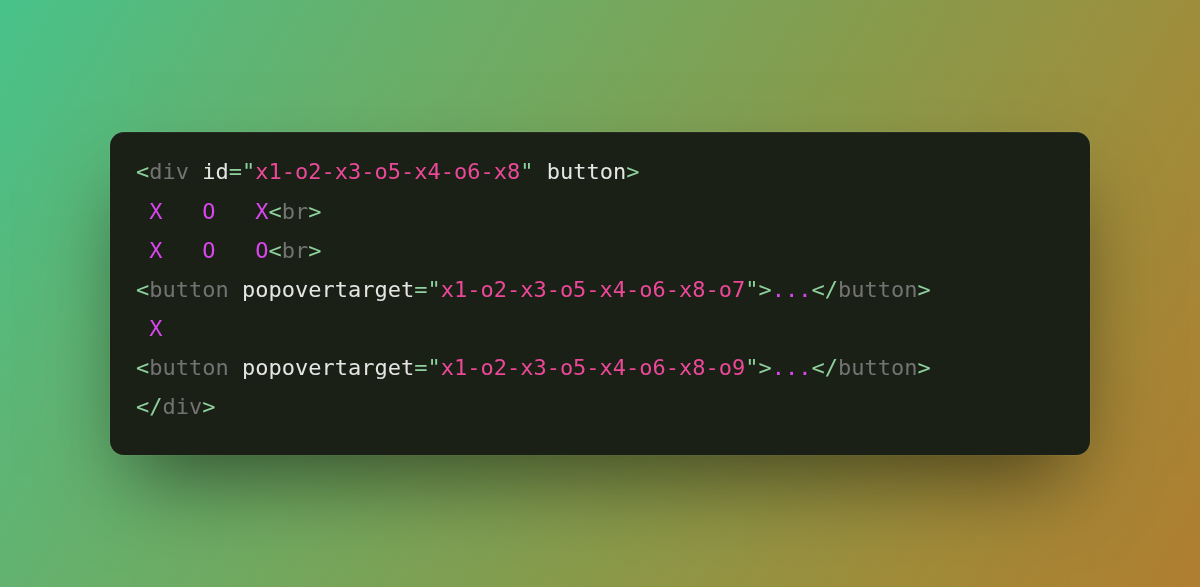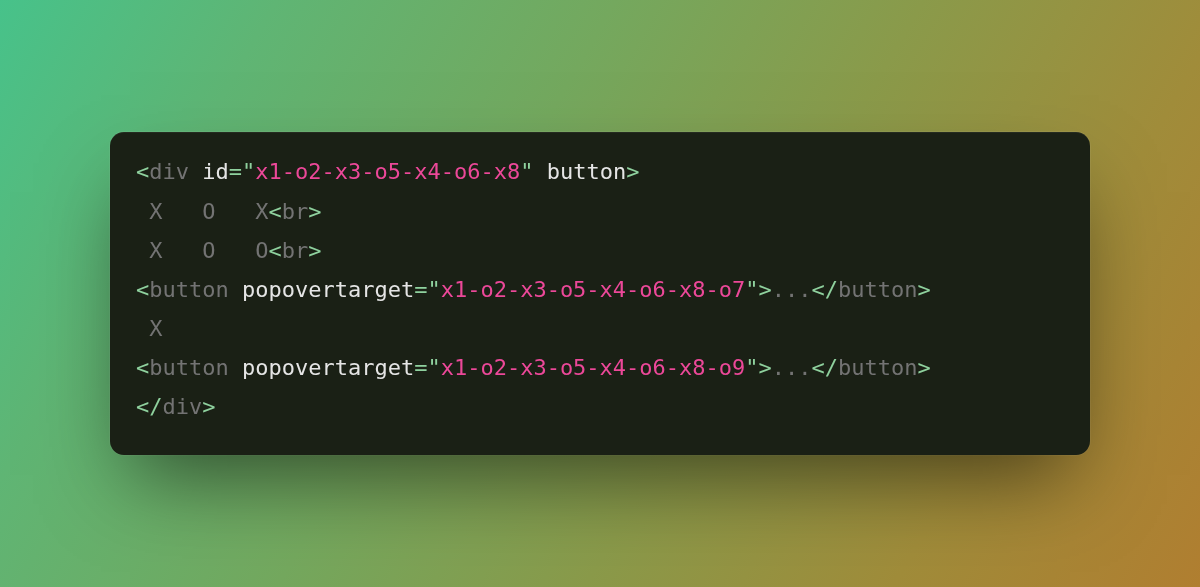--- a/index.html
+++ b/index.html
@@ -51,21 +51,21 @@
       padding: 20px 26px 28px 26px;
       font-size: 22px;
       line-height: 1.78;
       white-space: pre;
       color: #8fd19e;
     }
     .t-punct  { color: #8fd19e; } 
     .t-tag    { color: #737373; } 
     .t-attr   { color: #e5e5e5; } 
     .t-string { color: #ec4899; } 
-    .t-text   { color: #737373; } 
+    .t-text   { color: #d946ef; } 
   </style>
 </head>
 <body>
 
 <div class="window">
   <div class="code"><span><span class="t-punct">&lt;</span><span class="t-tag">div</span><span> </span><span class="t-attr">id</span><span class="t-punct">=</span><span class="t-punct">"</span><span class="t-string">x1-o2-x3-o5-x4-o6-x8</span><span class="t-punct">"</span><span> </span><span class="t-attr">button</span><span class="t-punct">&gt;</span></span>
 <span><span class="t-text"> X   O   X</span><span class="t-punct">&lt;</span><span class="t-tag">br</span><span class="t-punct">&gt;</span></span>
 <span><span class="t-text"> X   O   O</span><span class="t-punct">&lt;</span><span class="t-tag">br</span><span class="t-punct">&gt;</span></span>
 <span><span class="t-punct">&lt;</span><span class="t-tag">button</span><span> </span><span class="t-attr">popovertarget</span><span class="t-punct">=</span><span class="t-punct">"</span><span class="t-string">x1-o2-x3-o5-x4-o6-x8-o7</span><span class="t-punct">"</span><span class="t-punct">&gt;</span><span class="t-text">...</span><span class="t-punct">&lt;/</span><span class="t-tag">button</span><span class="t-punct">&gt;</span></span>
 <span><span class="t-text"> X</span></span>

